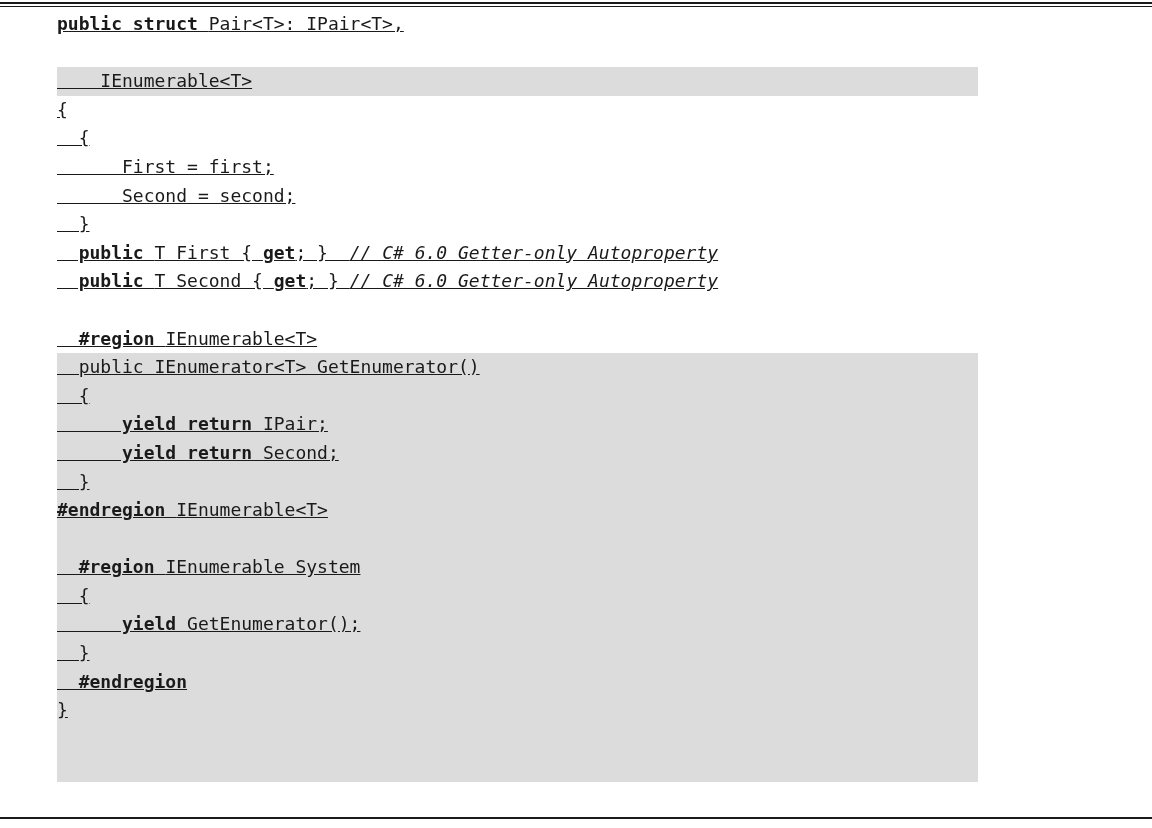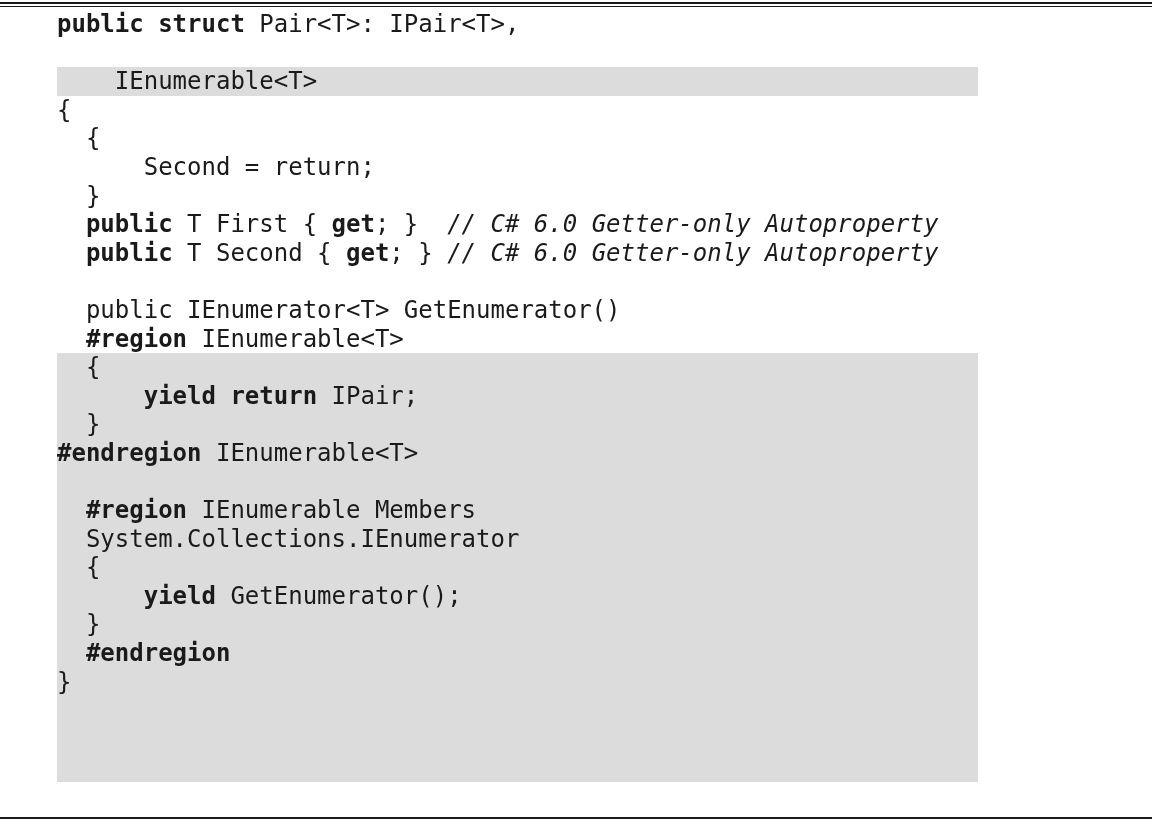--- a/index.html
+++ b/index.html
@@ -46,24 +46,25 @@
 
   .lines {
     position: relative;
     z-index: 1;
     padding-left: 57px;
   }
 
   .line {
     height: 28.6px;
     line-height: 28.6px;
-    font-size: 24px;
+    font-size: 18px;
     color: #1a1a1a;
     white-space: pre;
     letter-spacing: 0px;
+    text-decoration: underline;
   }
   .line.blank { color: transparent; }
 
   .kw   { font-weight: bold; }
   .cmt  { font-style: italic; text-align: right; }
 </style>
 </head>
 <body>
 
 <div id="page">
@@ -75,34 +76,35 @@
     <div id="bands">
         <div class="band" style="top: 57.2px; height: 28.6px;"></div>
         <div class="band" style="top: 343.2px; height: 429px;"></div>
       </div>
     <div class="lines" id="lines">
         <div class="line"><span class="kw">public struct </span><span>Pair&lt;T&gt;: IPair&lt;T&gt;,</span></div>
         <div class="line blank">&nbsp;</div>
         <div class="line"><span>    IEnumerable&lt;T&gt;</span></div>
         <div class="line"><span>{</span></div>
         <div class="line"><span>  {</span></div>
-        <div class="line"><span>      Second = return;</span></div>
+        <div class="line"><span>      First = first;</span></div>
+        <div class="line"><span>      Second = second;</span></div>
         <div class="line"><span>  }</span></div>
         <div class="line"><span class="kw">  public </span><span>T First { </span><span class="kw">get</span><span>; }  </span><span class="cmt">// C# 6.0 Getter-only Autoproperty</span></div>
         <div class="line"><span class="kw">  public </span><span>T Second { </span><span class="kw">get</span><span>; } </span><span class="cmt">// C# 6.0 Getter-only Autoproperty</span></div>
         <div class="line blank">&nbsp;</div>
+        <div class="line"><span class="kw">  #region </span><span>IEnumerable&lt;T&gt;</span></div>
         <div class="line"><span>  public IEnumerator&lt;T&gt; GetEnumerator()</span></div>
-        <div class="line"><span class="kw">  #region </span><span>IEnumerable&lt;T&gt;</span></div>
         <div class="line"><span>  {</span></div>
         <div class="line"><span class="kw">      yield return </span><span>IPair;</span></div>
+        <div class="line"><span class="kw">      yield return </span><span>Second;</span></div>
         <div class="line"><span>  }</span></div>
         <div class="line"><span class="kw">#endregion </span><span>IEnumerable&lt;T&gt;</span></div>
         <div class="line blank">&nbsp;</div>
-        <div class="line"><span class="kw">  #region </span><span>IEnumerable Members</span></div>
-        <div class="line"><span>  System.Collections.IEnumerator</span></div>
+        <div class="line"><span class="kw">  #region </span><span>IEnumerable System</span></div>
         <div class="line"><span>  {</span></div>
         <div class="line"><span class="kw">      yield </span><span>GetEnumerator();</span></div>
         <div class="line"><span>  }</span></div>
         <div class="line"><span class="kw">  #endregion</span></div>
         <div class="line"><span>}</span></div>
       </div>
   </div>
 
   <div class="rule rule-bottom"></div>
 

